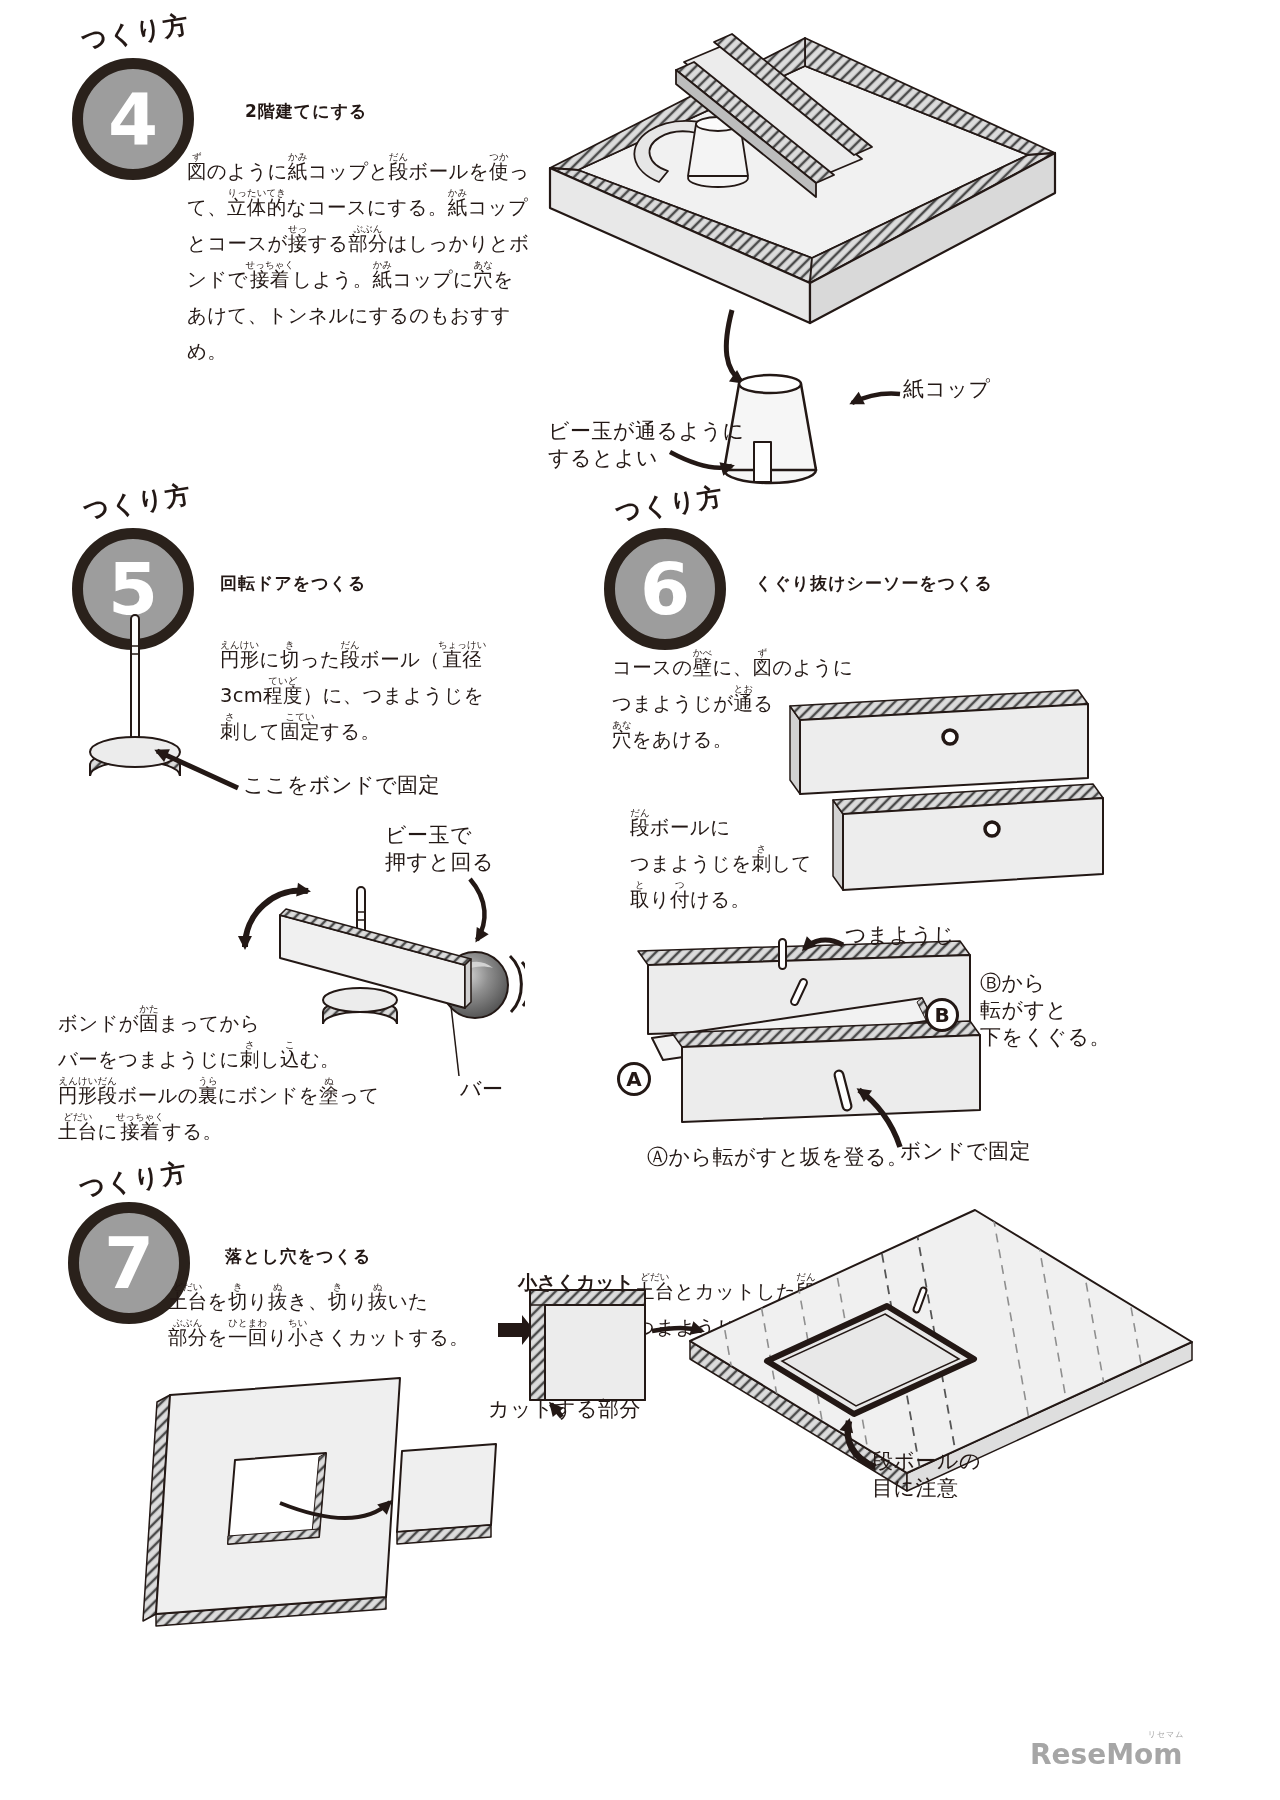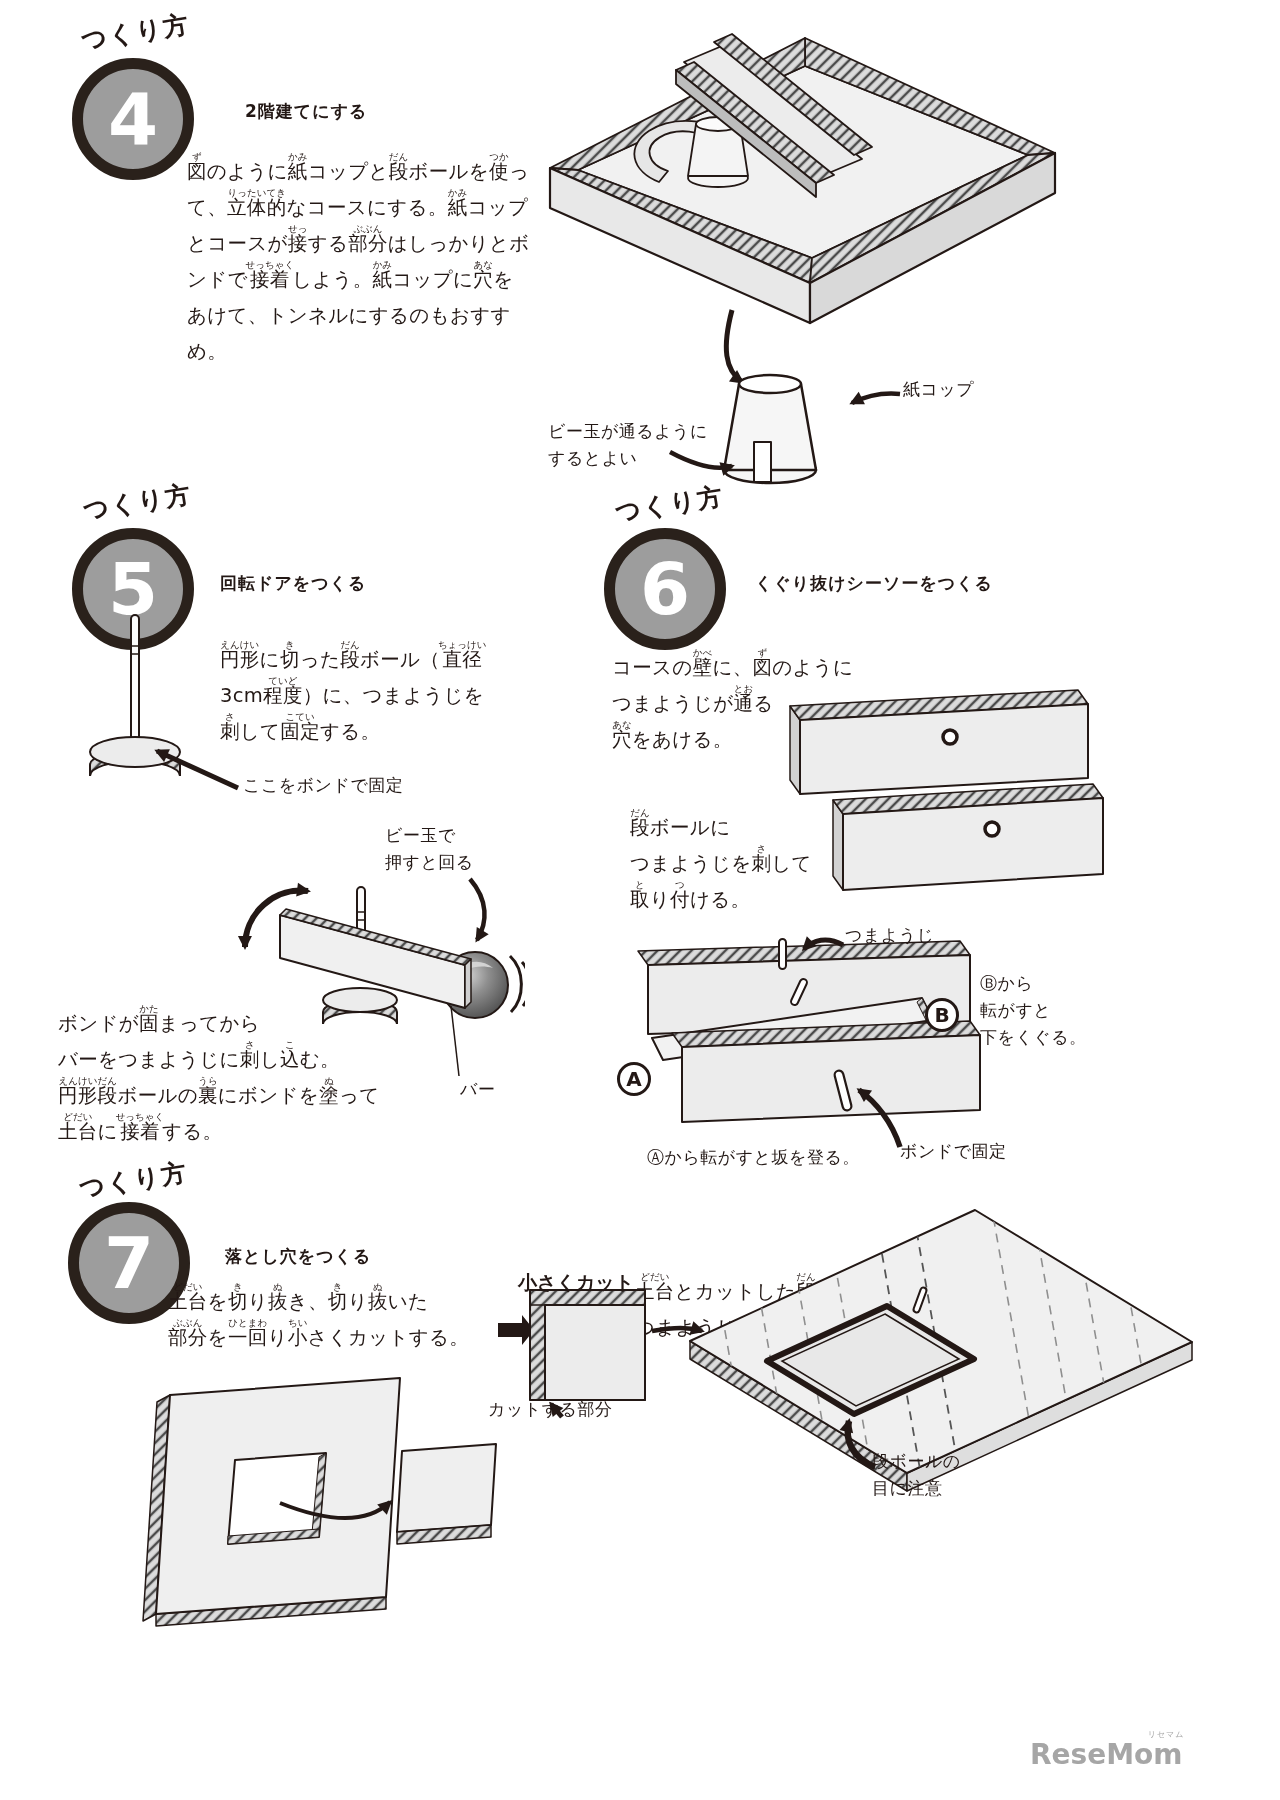--- a/index.html
+++ b/index.html
@@ -6,21 +6,21 @@
   .page{position:relative;width:1280px;height:1800px;background:#ffffff;overflow:hidden;
         font-family:"DejaVu Sans","Liberation Sans",sans-serif;color:#231815;}
   .abs{position:absolute;}
   .maker{font-size:25px;font-weight:800;letter-spacing:2px;transform:rotate(-9deg);transform-origin:left bottom;}
   .stepcircle{width:100px;height:100px;border-radius:50%;border:11px solid #2a211b;background:#9d9d9d;
               color:#ffffff;display:flex;align-items:center;justify-content:center;
               font-size:72px;font-weight:800;line-height:1;}
   .title{font-size:17px;font-weight:700;letter-spacing:1px;}
   .jp{white-space:pre-line;}
   .body{font-size:19.5px;line-height:36px;letter-spacing:0.3px;}
-  .lbl{font-size:17px;line-height:27px;letter-spacing:0.5px;}
+  .lbl{font-size:21px;line-height:27px;letter-spacing:0.5px;}
   ruby{ruby-align:center;}
   rt{font-size:9.5px;font-weight:400;letter-spacing:0;}
   .abmark{width:34px;height:34px;box-sizing:border-box;border:3.5px solid #231815;border-radius:50%;
           background:#fff;display:flex;align-items:center;justify-content:center;
           font-size:20px;font-weight:800;color:#231815;}
   .logo{position:absolute;left:1030px;top:1738px;font-size:28px;font-weight:800;color:#a6a6a6;letter-spacing:0;}
   .logo .logo-ruby{position:absolute;top:-9px;right:-2px;font-size:8px;font-weight:400;color:#a6a6a6;letter-spacing:1px;}
   svg{display:block;}
 </style>
 </head>

